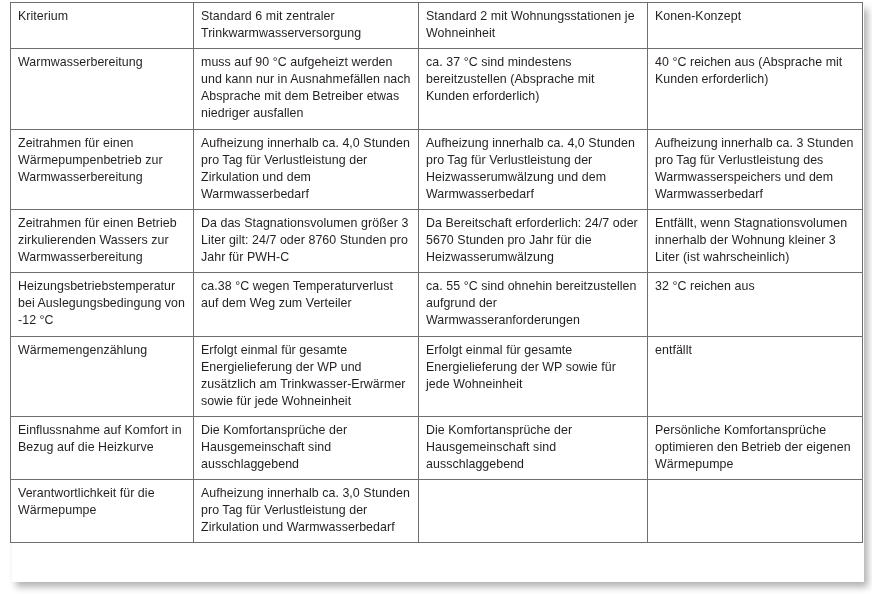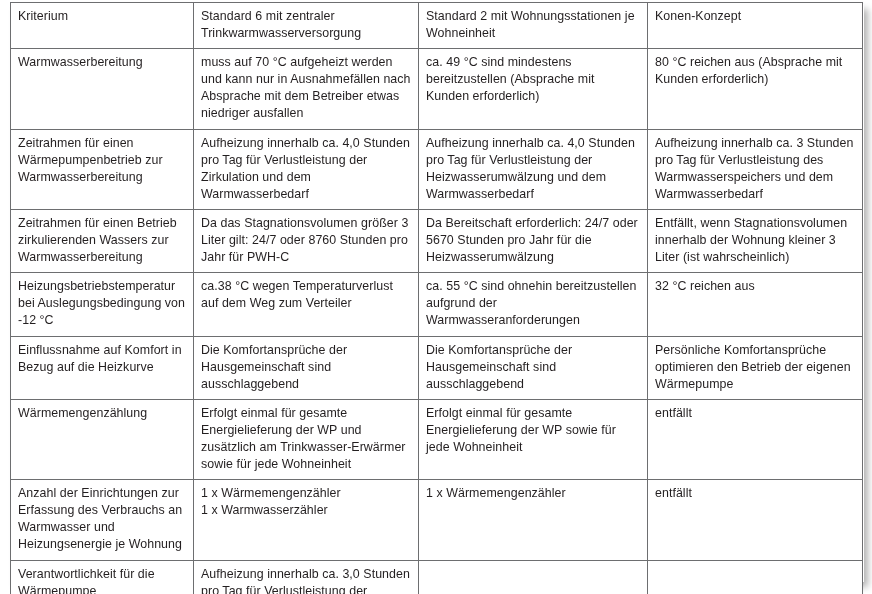--- a/index.html
+++ b/index.html
@@ -75,23 +75,23 @@
     <tbody>
       <tr class="header-row">
         <td>Kriterium</td>
         <td>Standard 6 mit zentraler Trinkwarmwasserversorgung</td>
         <td>Standard 2 mit Wohnungsstationen je Wohneinheit</td>
         <td>Konen-Konzept</td>
       </tr>
 
       <tr>
         <td>Warmwasserbereitung</td>
-        <td>muss auf 70 °C aufgeheizt werden und kann nur in Ausnahmefällen nach Absprache mit dem Betreiber etwas niedriger ausfallen</td>
-        <td>ca. 49 °C sind mindestens bereitzustellen (Absprache mit Kunden erforderlich)</td>
-        <td>80 °C reichen aus (Absprache mit Kunden erforderlich)</td>
+        <td>muss auf 90 °C aufgeheizt werden und kann nur in Ausnahmefällen nach Absprache mit dem Betreiber etwas niedriger ausfallen</td>
+        <td>ca. 37 °C sind mindestens bereitzustellen (Absprache mit Kunden erforderlich)</td>
+        <td>40 °C reichen aus (Absprache mit Kunden erforderlich)</td>
       </tr>
 
       <tr>
         <td>Zeitrahmen für einen Wärmepumpenbetrieb zur Warmwasserbereitung</td>
         <td>Aufheizung innerhalb ca. 4,0 Stunden pro Tag für Verlustleistung der Zirkulation und dem Warmwasserbedarf</td>
         <td>Aufheizung innerhalb ca. 4,0 Stunden pro Tag für Verlustleistung der Heizwasserumwälzung und dem Warmwasserbedarf</td>
         <td>Aufheizung innerhalb ca. 3 Stunden pro Tag für Verlustleistung des Warmwasserspeichers und dem Warmwasserbedarf</td>
       </tr>
 
       <tr>
@@ -102,39 +102,33 @@
       </tr>
 
       <tr>
         <td>Heizungsbetriebstemperatur bei Auslegungsbedingung von -12 °C</td>
         <td>ca.38 °C wegen Temperaturverlust auf dem Weg zum Verteiler</td>
         <td>ca. 55 °C sind ohnehin bereitzustellen aufgrund der Warmwasseranforderungen</td>
         <td>32 °C reichen aus</td>
       </tr>
 
       <tr>
-        <td>Einflussnahme auf Komfort in Bezug auf die Heizkurve</td>
-        <td>Die Komfortansprüche der Hausgemeinschaft sind ausschlaggebend</td>
-        <td>Die Komfortansprüche der Hausgemeinschaft sind ausschlaggebend</td>
-        <td>Persönliche Komfortansprüche optimieren den Betrieb der eigenen Wärmepumpe</td>
-      </tr>
-
-      <tr>
         <td>Wärmemengenzählung</td>
         <td>Erfolgt einmal für gesamte Energielieferung der WP und zusätzlich am Trinkwasser-Erwärmer sowie für jede Wohneinheit</td>
         <td>Erfolgt einmal für gesamte Energielieferung der WP sowie für jede Wohneinheit</td>
         <td>entfällt</td>
       </tr>
 
       <tr>
-        <td>Anzahl der Einrichtungen zur Erfassung des Verbrauchs an Warmwasser und Heizungsenergie je Wohnung</td>
-        <td>1 x Wärmemengenzähler<br>1 x Warmwasserzähler</td>
-        <td>1 x Wärmemengenzähler</td>
-        <td>entfällt</td>
+        <td>Einflussnahme auf Komfort in Bezug auf die Heizkurve</td>
+        <td>Die Komfortansprüche der Hausgemeinschaft sind ausschlaggebend</td>
+        <td>Die Komfortansprüche der Hausgemeinschaft sind ausschlaggebend</td>
+        <td>Persönliche Komfortansprüche optimieren den Betrieb der eigenen Wärmepumpe</td>
       </tr>
+
 
       <tr>
         <td>Verantwortlichkeit für die Wärmepumpe</td>
         <td>Aufheizung innerhalb ca. 3,0 Stunden pro Tag für Verlustleistung der Zirkulation und Warmwasserbedarf</td>
         <td class="cell-empty"></td>
         <td class="cell-empty"></td>
       </tr>
     </tbody>
   </table>
 </div>

